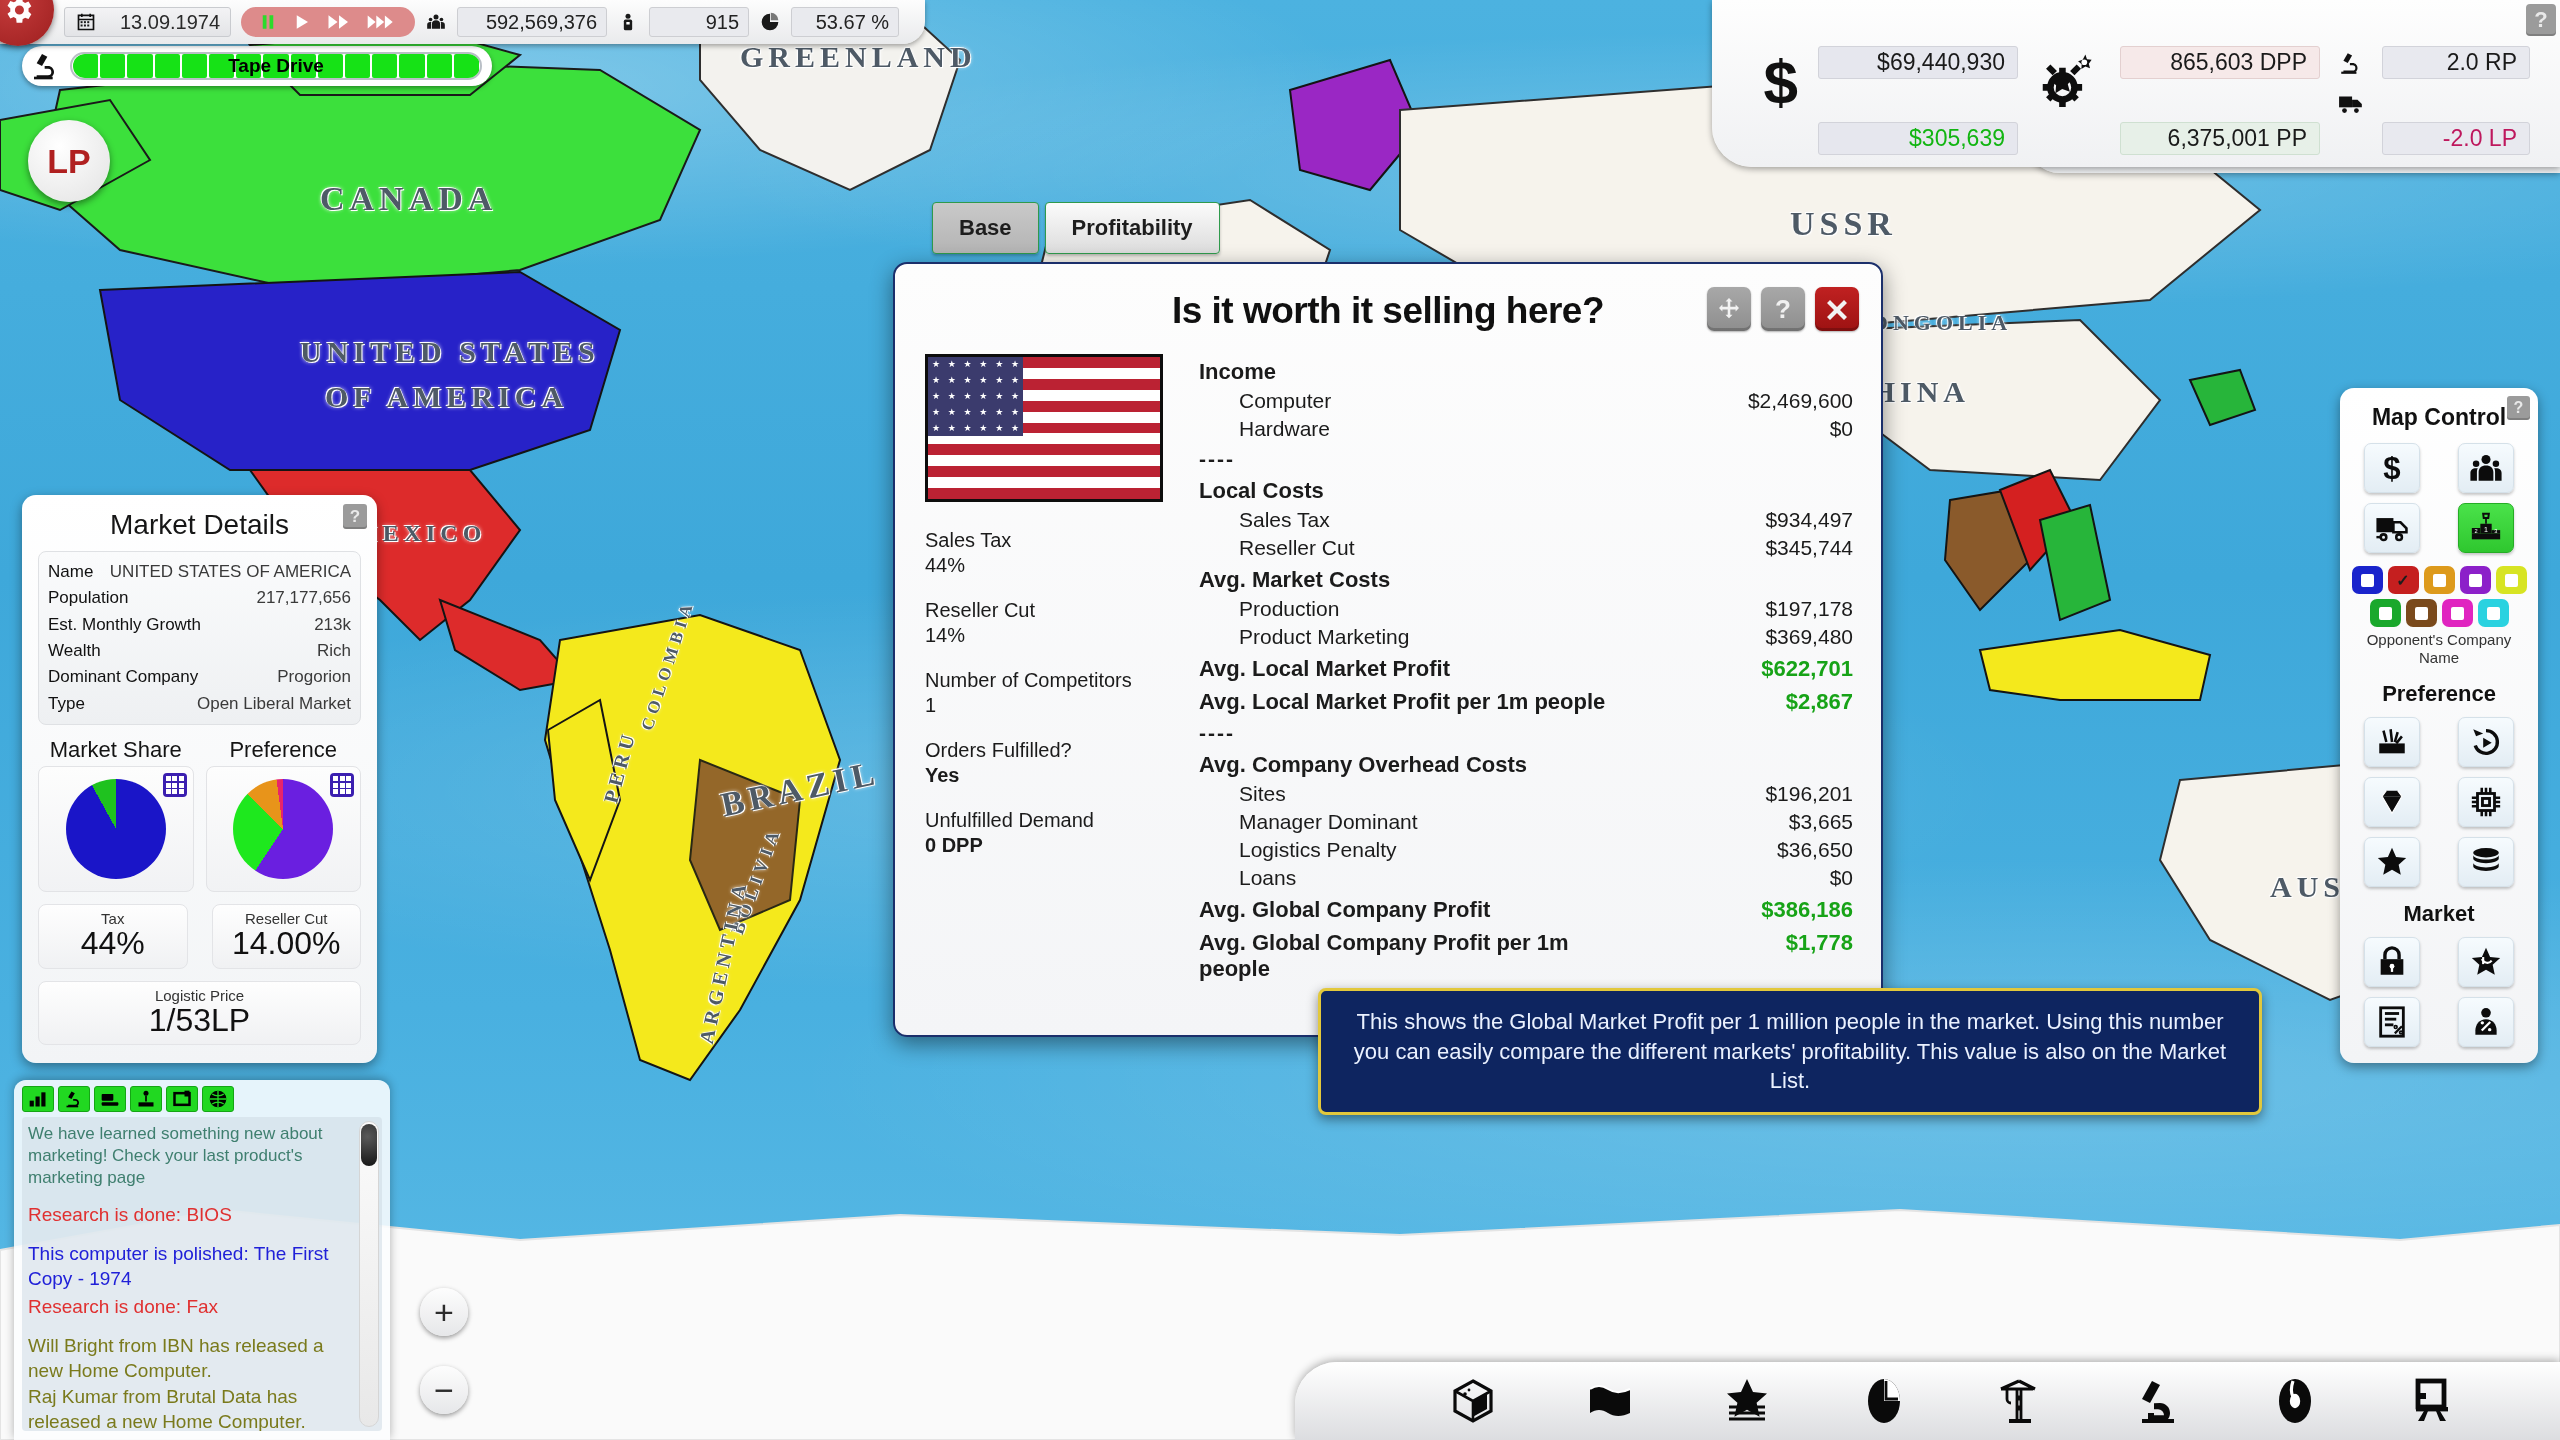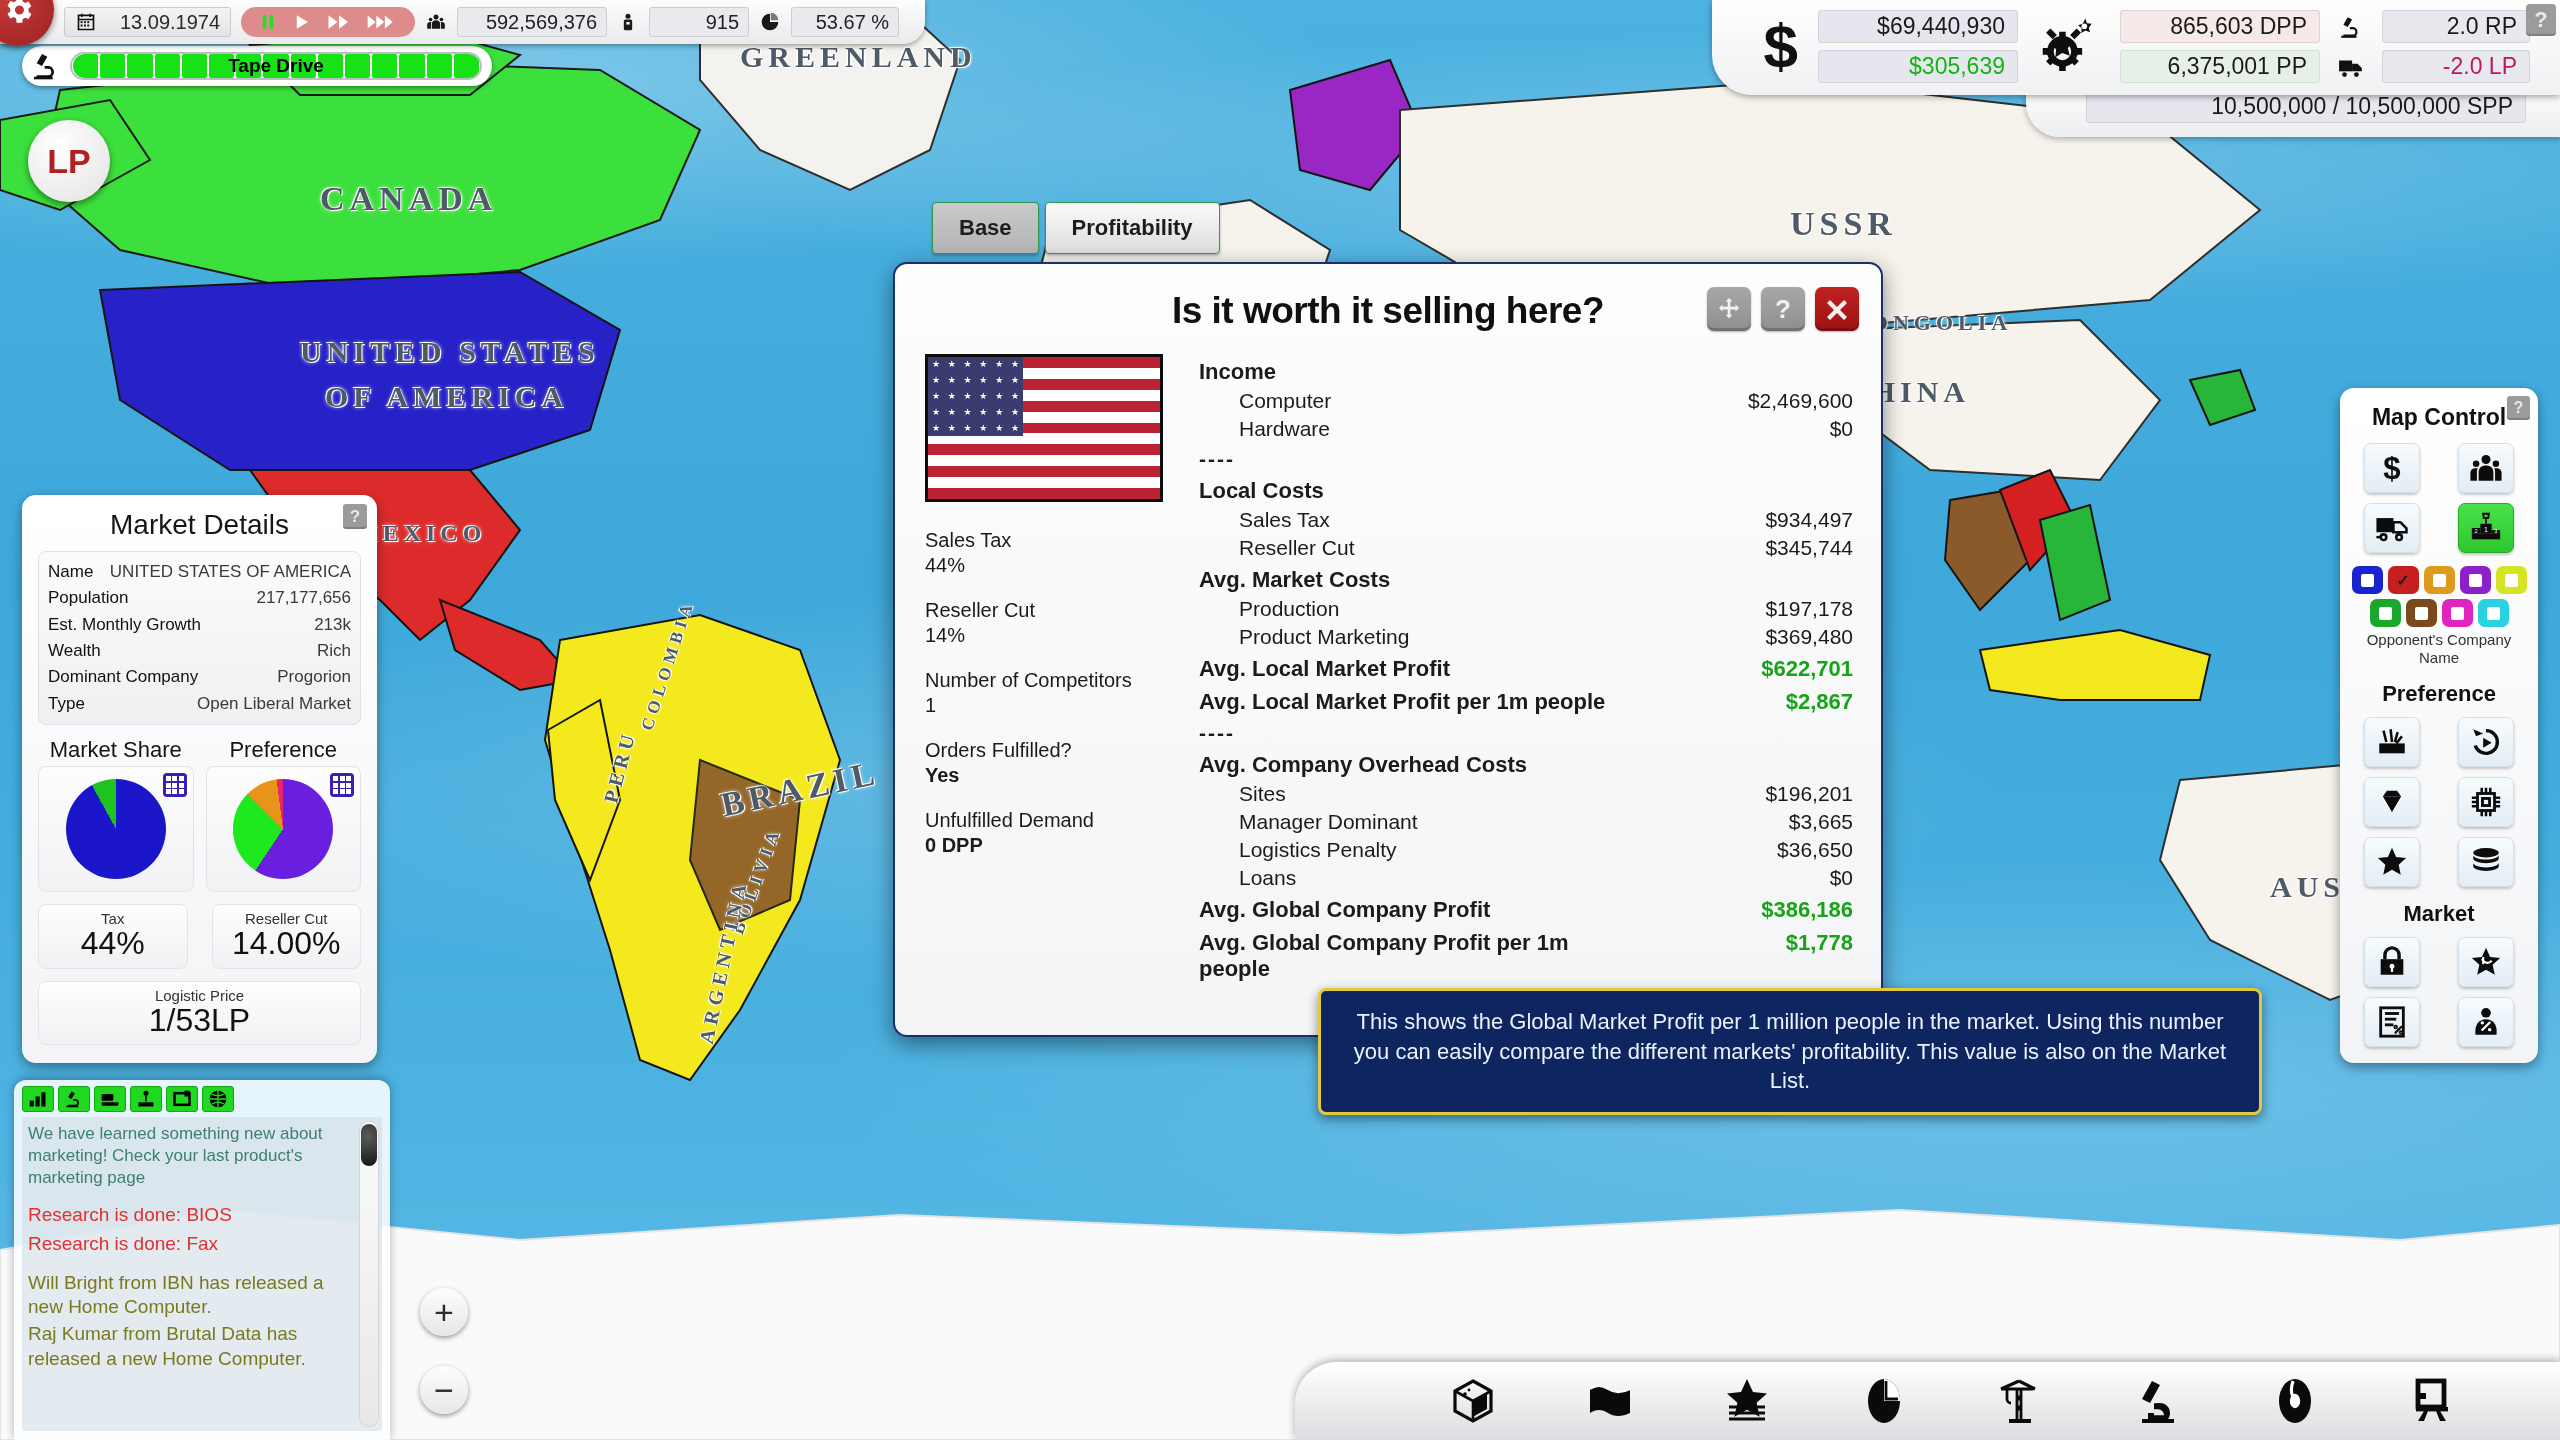--- a/index.html
+++ b/index.html
@@ -113,21 +113,21 @@
     box-shadow: 0 2px 6px rgba(0,0,0,.35);
     padding: 10px 30px 12px 52px;
     display:flex; align-items:center; gap:14px;
   }
   #stats-panel .bigdollar { font-size:62px; font-weight:bold; color:#111; line-height:.85; padding:0 6px 0 0;}
   .stat-col { display:flex; flex-direction:column; gap:7px; }
   .stat-box {
     height:33px; min-width:200px; border-radius:3px;
     display:flex; align-items:center; justify-content:flex-end;
     padding:0 12px; font-size:23px; color:#1a1a1a;
-    background:#e6e7ee; border:1px solid #d2d3da;
+    background:#e6e7ee; border:1px solid #d2d3da;margin-top:36px;
   }
   .stat-box.pink { background:#f6e9e9; border-color:#e3d0d0; }
   .stat-box.mint { background:#e7f0e8; border-color:#cfe0d1; }
   .stat-box.plain{ background:#e8e9ef; }
   .stat-box.sm   { min-width:148px; }
   .green-txt { color:#12b512; }
   .red-txt   { color:#be185d; }
   .gear-dual { width:74px; display:flex; align-items:center; justify-content:center; }
   .gear-dual svg{ width:70px; height:70px; fill:#0e0e0e; }
   .mini-icons { display:flex; flex-direction:column; gap:7px; }
@@ -849,20 +849,21 @@
     <div class="news-tab">
         <svg viewBox="0 0 24 24">
           <circle cx="12" cy="12" r="10"></circle>
           <path d="M12 2v20M2 12h20M5 6c4 3 10 3 14 0M5 18c4-3 10-3 14 0" fill="none" stroke="#21d821" stroke-width="1.6"></path>
         </svg>
       </div>
   </div>
   <div class="news-body">
     <p style="color:#3f7f6f">We have learned something new about marketing! Check your last product's marketing page</p>
     <p style="color:#e03030;font-size:19px">Research is done: BIOS</p>
+    <p style="color:#2020d8;font-size:19px">This computer is polished: The First Copy - 1974</p>
     <p style="color:#e03030;font-size:19px;margin-top:-10px">Research is done: Fax</p>
     <p style="color:#7a7a1c;font-size:19px">Will Bright from IBN has released a new Home Computer.</p>
     <p style="color:#7a7a1c;font-size:19px;margin-top:-12px">Raj Kumar from Brutal Data has released a new Home Computer.</p>
     <div class="news-scroll">
       <div class="news-thumb"></div>
     </div>
   </div>
 </div>
 
 <div id="map-control">

